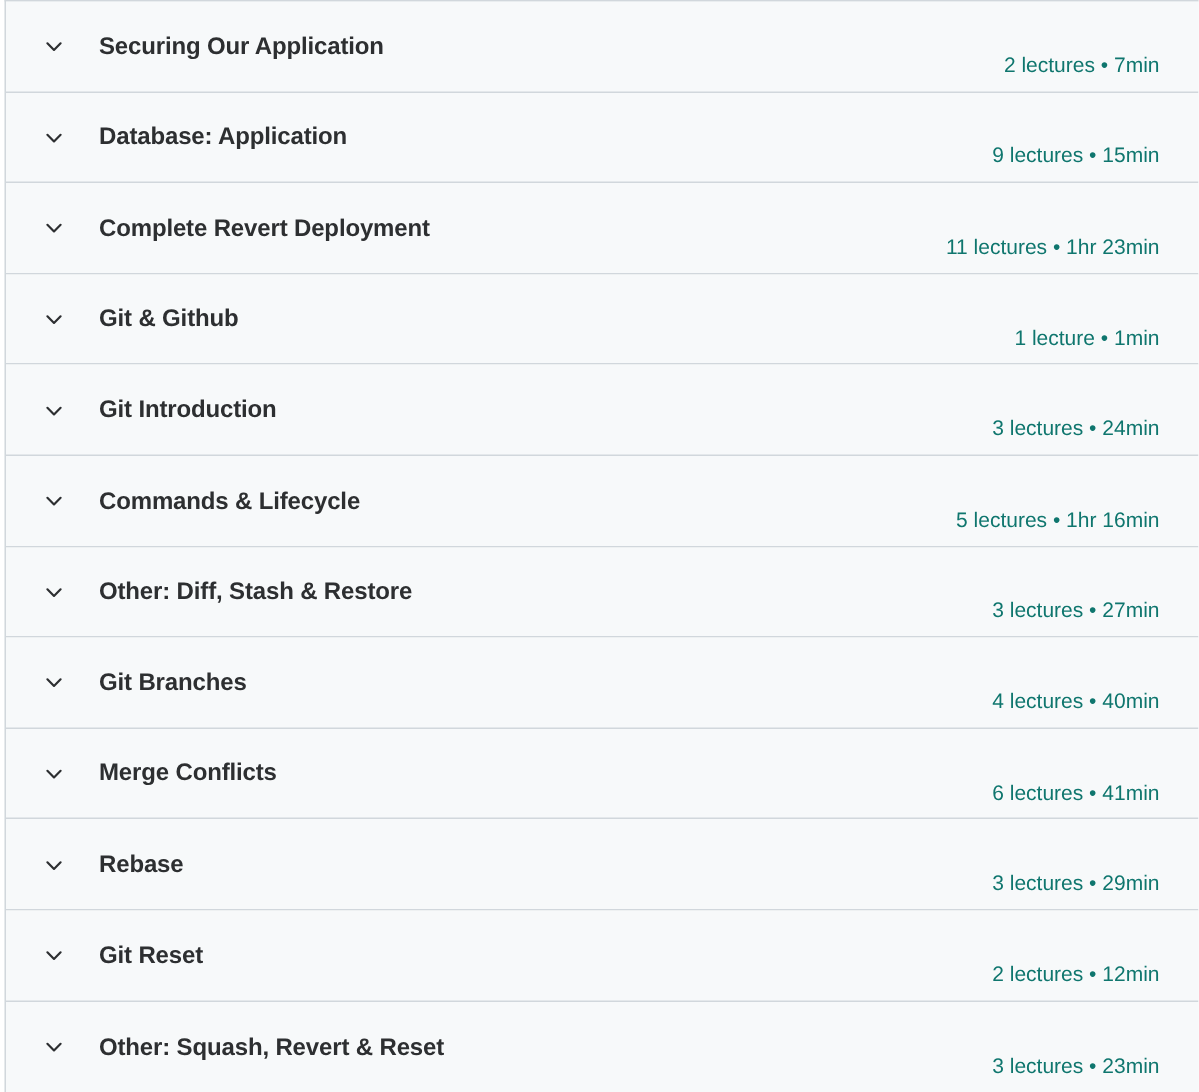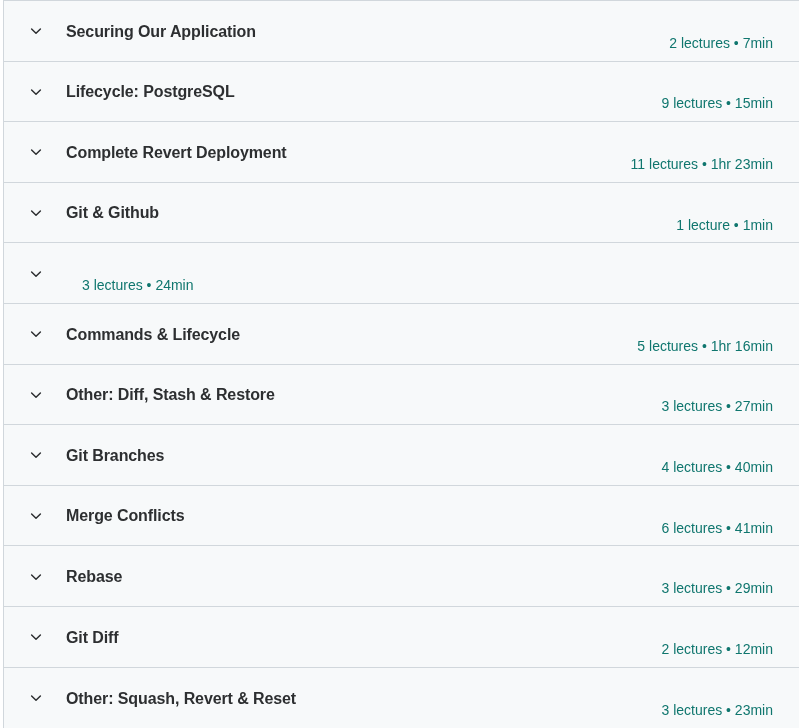--- a/index.html
+++ b/index.html
@@ -96,21 +96,21 @@
       </span>
       <span class="section-title">Securing Our Application</span>
       <span class="section-meta">2 lectures • 7min</span>
     </div>
     <div class="section-row" aria-expanded="false">
       <span class="chevron-wrap">
         <svg width="16" height="16" viewBox="0 0 16 16" aria-hidden="true">
           <path d="M3.6 5.9 L8 10.3 L12.4 5.9" fill="none" stroke="#2d2f31" stroke-width="1.45" stroke-linecap="round" stroke-linejoin="round"></path>
         </svg>
       </span>
-      <span class="section-title">Lifecycle: PostgreSQL</span>
+      <span class="section-title">Database: Application</span>
       <span class="section-meta">9 lectures • 15min</span>
     </div>
     <div class="section-row" aria-expanded="false">
       <span class="chevron-wrap">
         <svg width="16" height="16" viewBox="0 0 16 16" aria-hidden="true">
           <path d="M3.6 5.9 L8 10.3 L12.4 5.9" fill="none" stroke="#2d2f31" stroke-width="1.45" stroke-linecap="round" stroke-linejoin="round"></path>
         </svg>
       </span>
       <span class="section-title">Complete Revert Deployment</span>
       <span class="section-meta">11 lectures • 1hr 23min</span>
@@ -123,20 +123,21 @@
       </span>
       <span class="section-title">Git &amp; Github</span>
       <span class="section-meta">1 lecture • 1min</span>
     </div>
     <div class="section-row" aria-expanded="false">
       <span class="chevron-wrap">
         <svg width="16" height="16" viewBox="0 0 16 16" aria-hidden="true">
           <path d="M3.6 5.9 L8 10.3 L12.4 5.9" fill="none" stroke="#2d2f31" stroke-width="1.45" stroke-linecap="round" stroke-linejoin="round"></path>
         </svg>
       </span>
+      <span class="section-title">Git Introduction</span>
       <span class="section-meta">3 lectures • 24min</span>
     </div>
     <div class="section-row" aria-expanded="false">
       <span class="chevron-wrap">
         <svg width="16" height="16" viewBox="0 0 16 16" aria-hidden="true">
           <path d="M3.6 5.9 L8 10.3 L12.4 5.9" fill="none" stroke="#2d2f31" stroke-width="1.45" stroke-linecap="round" stroke-linejoin="round"></path>
         </svg>
       </span>
       <span class="section-title">Commands &amp; Lifecycle</span>
       <span class="section-meta">5 lectures • 1hr 16min</span>
@@ -176,21 +177,21 @@
       </span>
       <span class="section-title">Rebase</span>
       <span class="section-meta">3 lectures • 29min</span>
     </div>
     <div class="section-row" aria-expanded="false">
       <span class="chevron-wrap">
         <svg width="16" height="16" viewBox="0 0 16 16" aria-hidden="true">
           <path d="M3.6 5.9 L8 10.3 L12.4 5.9" fill="none" stroke="#2d2f31" stroke-width="1.45" stroke-linecap="round" stroke-linejoin="round"></path>
         </svg>
       </span>
-      <span class="section-title">Git Diff</span>
+      <span class="section-title">Git Reset</span>
       <span class="section-meta">2 lectures • 12min</span>
     </div>
     <div class="section-row" aria-expanded="false">
       <span class="chevron-wrap">
         <svg width="16" height="16" viewBox="0 0 16 16" aria-hidden="true">
           <path d="M3.6 5.9 L8 10.3 L12.4 5.9" fill="none" stroke="#2d2f31" stroke-width="1.45" stroke-linecap="round" stroke-linejoin="round"></path>
         </svg>
       </span>
       <span class="section-title">Other: Squash, Revert &amp; Reset</span>
       <span class="section-meta">3 lectures • 23min</span>

